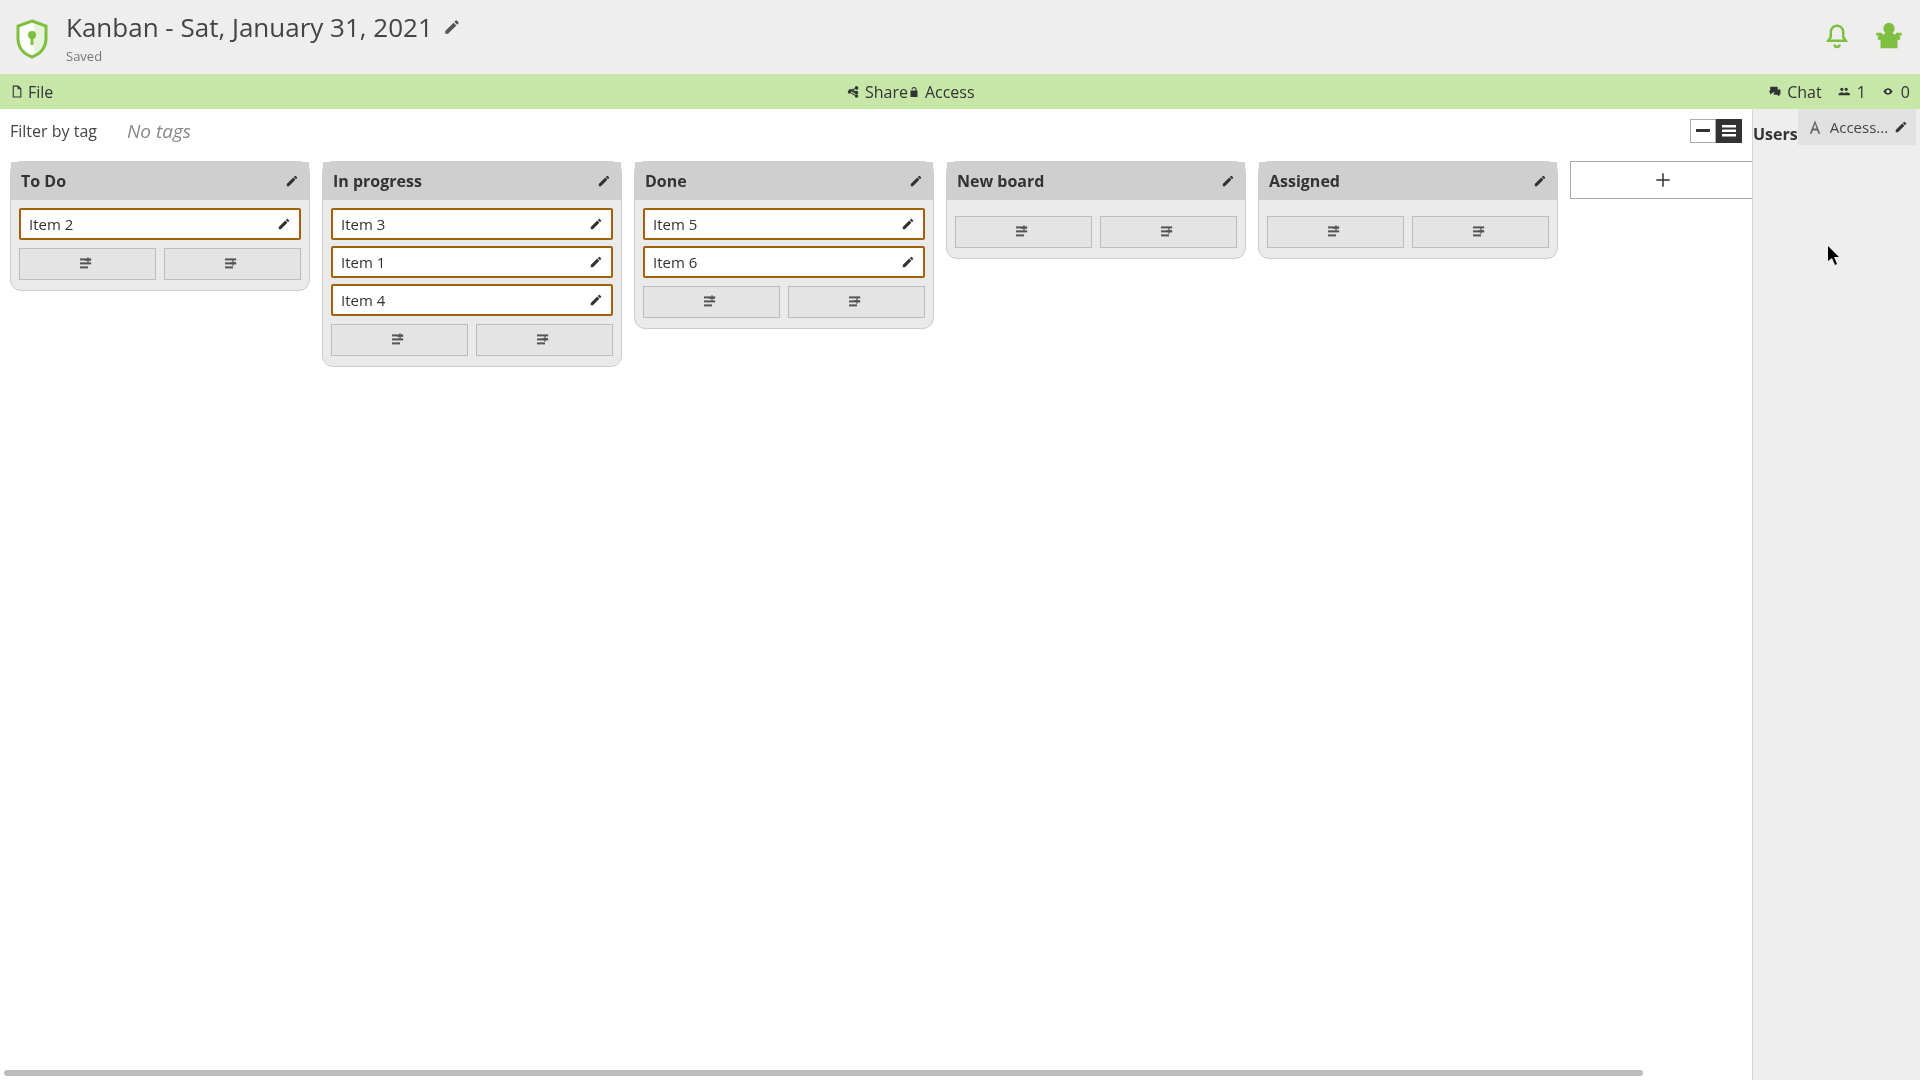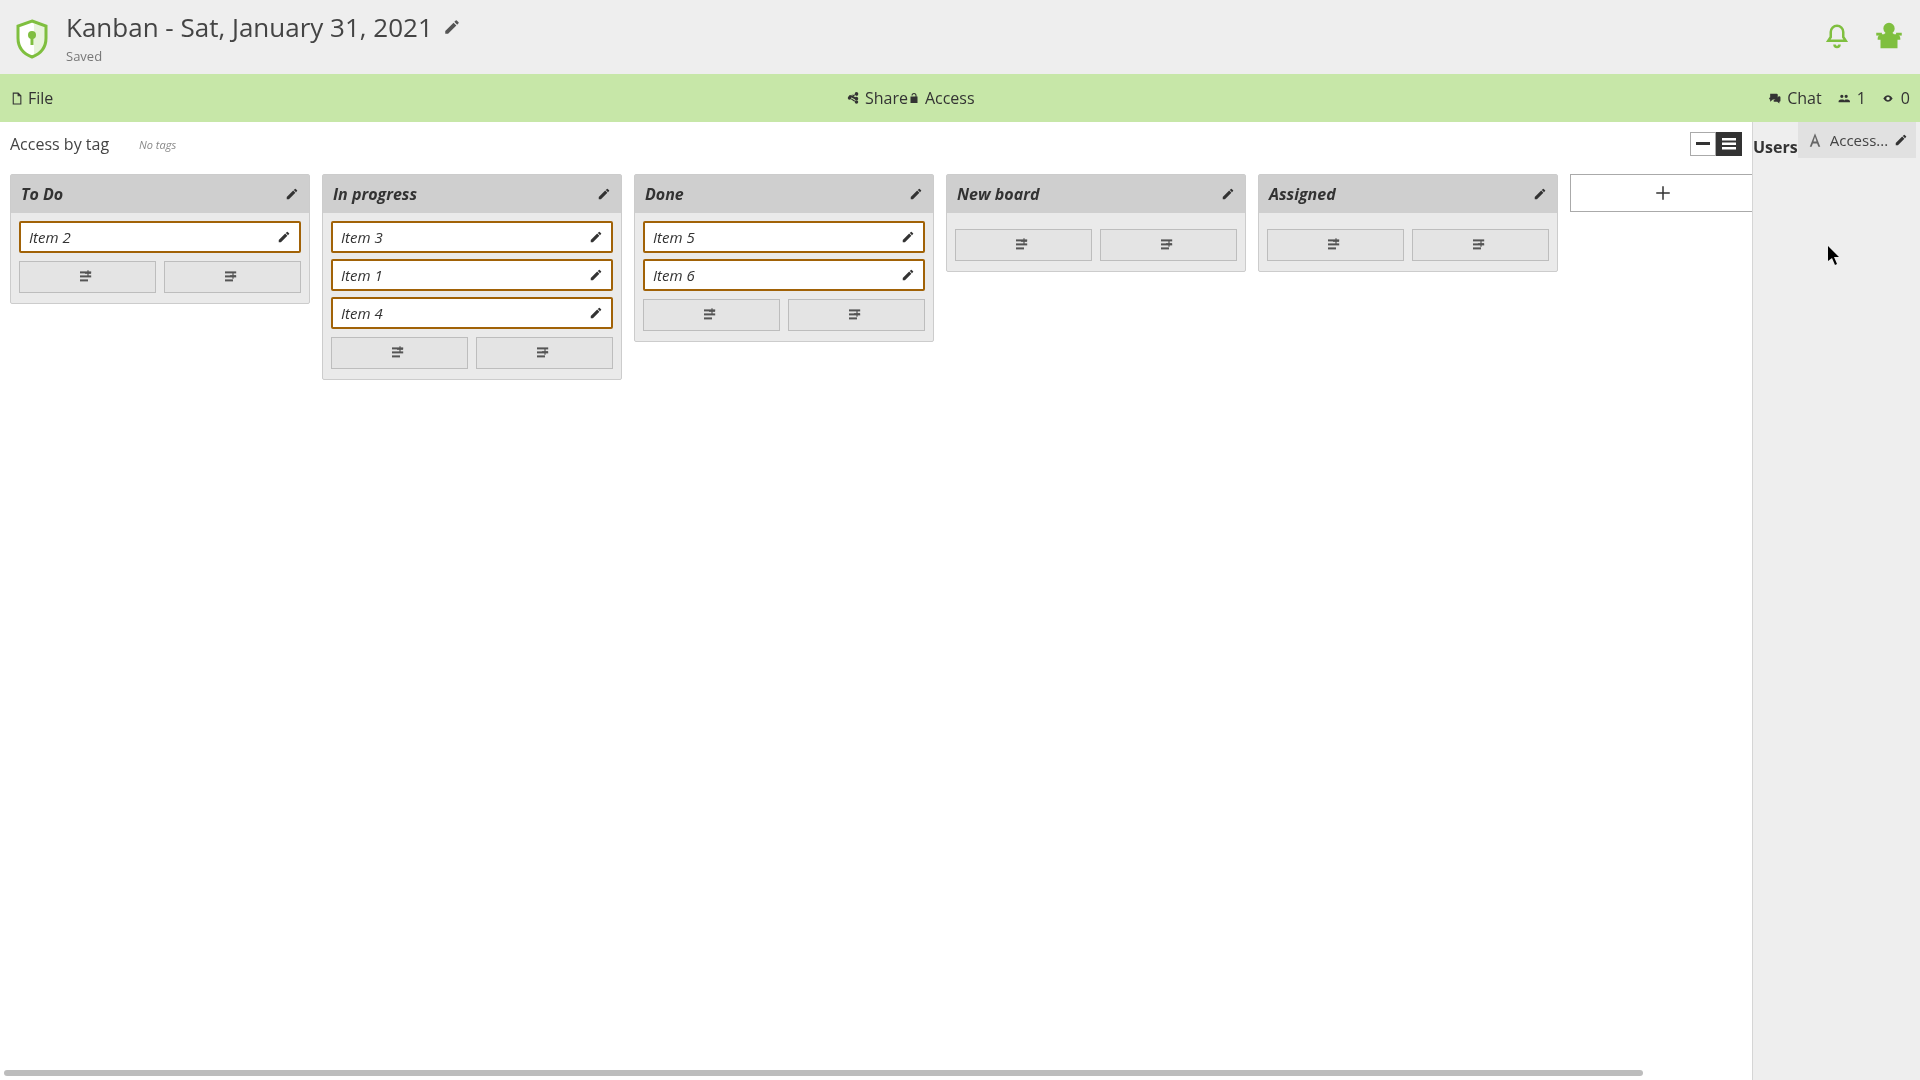--- a/index.html
+++ b/index.html
@@ -9,41 +9,41 @@
 .header { height: 74px; background: #eeeeee; display: flex; align-items: center; padding: 12px 14px; position: relative; }
 .logo { width: 36px; height: 36px; margin-right: 16px; }
 .title-block { display: flex; flex-direction: column; }
 .title-row { display: flex; align-items: center; gap: 10px; }
 .title { font-size: 26px; font-weight: 400; color: #444; }
 .saved { font-size: 13px; color: #777; margin-top: 2px; }
 .header-right { margin-left: auto; display: flex; align-items: center; gap: 20px; }
 .bell svg, .user svg { display: block; }
 
 
-.toolbar { height: 48px; background: #c7e7a8; display: flex; align-items: center; font-size: 16px; color: #333; padding: 0 10px; }
+.toolbar { height: 35px; background: #c7e7a8; display: flex; align-items: center; font-size: 16px; color: #333; padding: 0 10px; }
 .toolbar .tb-left { display: flex; align-items: center; }
 .toolbar .tb-center { flex: 1; display: flex; justify-content: center; }
 .toolbar .tb-right { display: flex; align-items: center; gap: 14px; }
 .tb-item { display: flex; align-items: center; gap: 5px; cursor: pointer; }
 .tb-count { color: #333; }
 
 
 .main { display: flex; height: calc(1080px - 74px - 32px); }
 .board-area { flex: 1; display: flex; flex-direction: column; background: #fff; overflow: hidden; }
 .filter-bar { height: 44px; display: flex; align-items: center; padding: 0 10px; gap: 30px; border-bottom: none; position: relative; background: #fff;}
 .filter-label { font-size: 16px; color: #444; }
-.no-tags { font-style: italic; color: #888; font-size: 11px; }
+.no-tags { font-style: italic; color: #888; font-size: 19px; }
 .view-toggle { margin-left: auto; display: flex; }
 .view-btn { width: 26px; height: 24px; border: 1px solid #aaa; background: #fff; display: flex; align-items: center; justify-content: center; cursor: pointer; }
 .view-btn.active { background: #333; color: #fff; border-color: #333; }
 .view-btn + .view-btn { border-left: none; }
 
 
 .columns { display: flex; gap: 12px; padding: 8px 10px; align-items: flex-start; overflow-x: auto; flex: 1;}
-.col { width: 300px; background: #eaeaea; border: 1px solid #ccc; border-radius: 2px; flex-shrink: 0; font-style: italic; }
+.col { width: 300px; background: #eaeaea; border: 1px solid #ccc; border-radius: 11px; flex-shrink: 0; }
 .col-header { height: 38px; background: #cfcfcf; display: flex; align-items: center; padding: 0 10px; font-weight: 700; font-size: 16px; color: #333; position: relative; }
 .col-header .col-edit { margin-left: auto; cursor: pointer; }
 .cards { padding: 8px; display: flex; flex-direction: column; gap: 6px; }
 .card { background: #fff; border: 2px solid #a16207; border-radius: 2px; height: 32px; display: flex; align-items: center; padding: 0 8px; font-size: 15px; color: #333; }
 .card .card-edit { margin-left: auto; cursor: pointer; }
 .col-actions { display: flex; gap: 8px; padding: 0 8px 10px 8px; }
 .col-act-btn { flex: 1; height: 32px; background: #e4e4e4; border: 1px solid #bdbdbd; display: flex; align-items: center; justify-content: center; cursor: pointer; }
 
 .add-col { width: 185px; height: 38px; background: #fff; border: 1px solid #aaa; display: flex; align-items: center; justify-content: center; cursor: pointer; flex-shrink: 0; }
 
@@ -163,21 +163,21 @@
           </svg>
       </span>
       <span class="tb-count">0</span>
     </span>
   </div>
 </div>
 
 <div class="main">
   <div class="board-area">
     <div class="filter-bar">
-      <span class="filter-label">Access by tag</span>
+      <span class="filter-label">Filter by tag</span>
       <span class="no-tags">No tags</span>
       <div class="view-toggle">
         <div class="view-btn">
           <svg width="14" height="4" viewBox="0 0 14 4">
               <rect width="14" height="3" fill="#333"></rect>
             </svg>
         </div>
         <div class="view-btn active">
           <svg width="14" height="12" viewBox="0 0 14 12">
               <rect y="0" width="14" height="2.5" fill="#fff"></rect>

